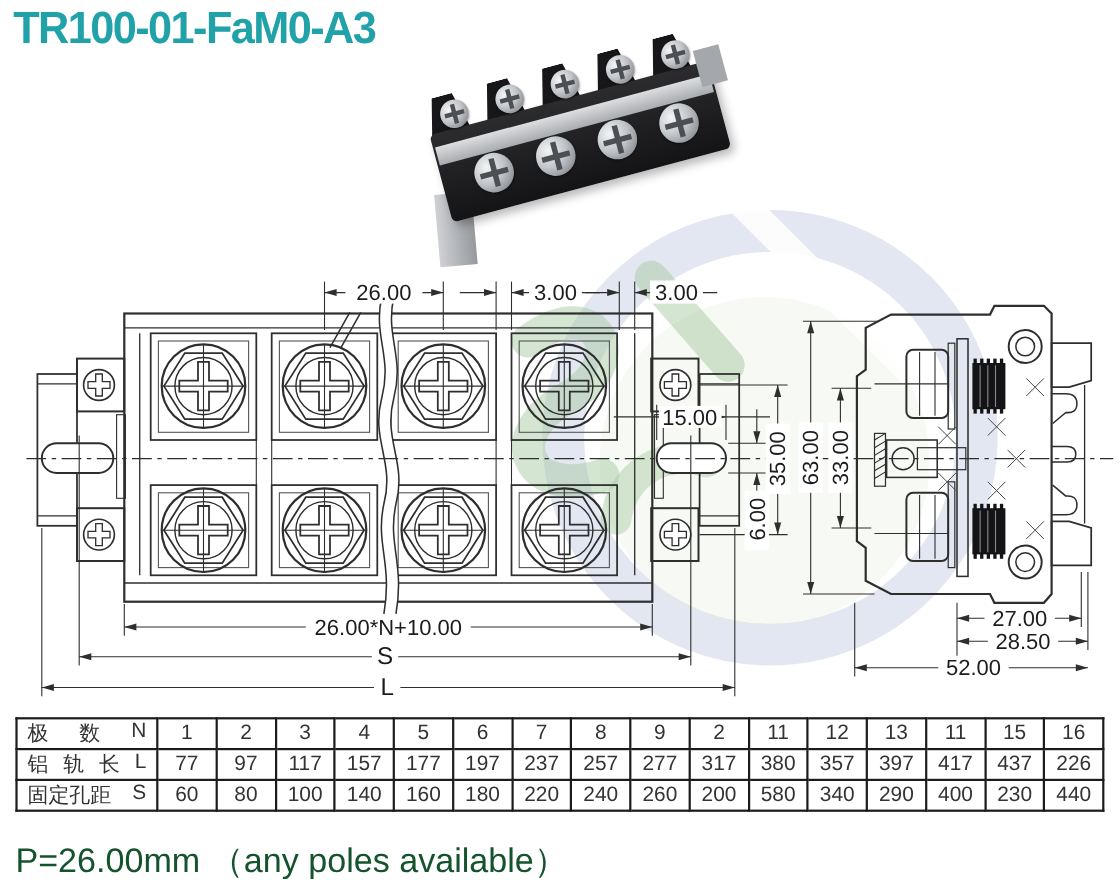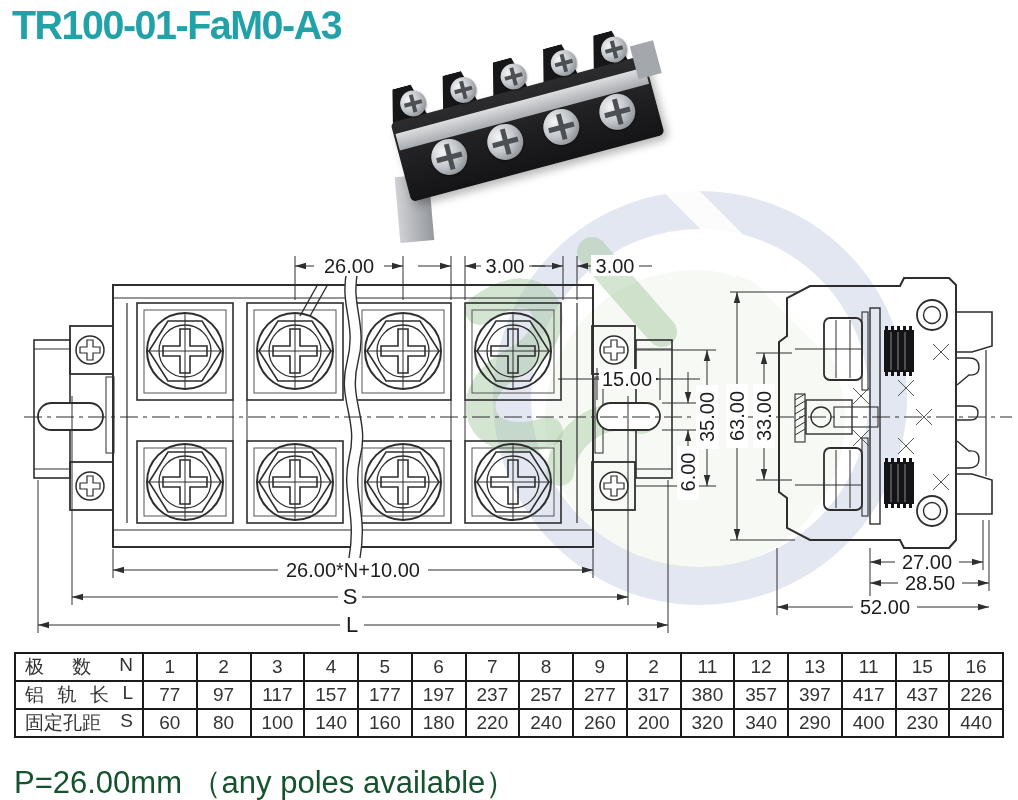--- a/index.html
+++ b/index.html
@@ -491,21 +491,21 @@
             <td>60</td>
             <td>80</td>
             <td>100</td>
             <td>140</td>
             <td>160</td>
             <td>180</td>
             <td>220</td>
             <td>240</td>
             <td>260</td>
             <td>200</td>
-            <td>320</td>
+            <td>580</td>
             <td>340</td>
             <td>290</td>
             <td>400</td>
             <td>230</td>
             <td>440</td>
           </tr>
         </tbody>
     </table>
   </div>
 

